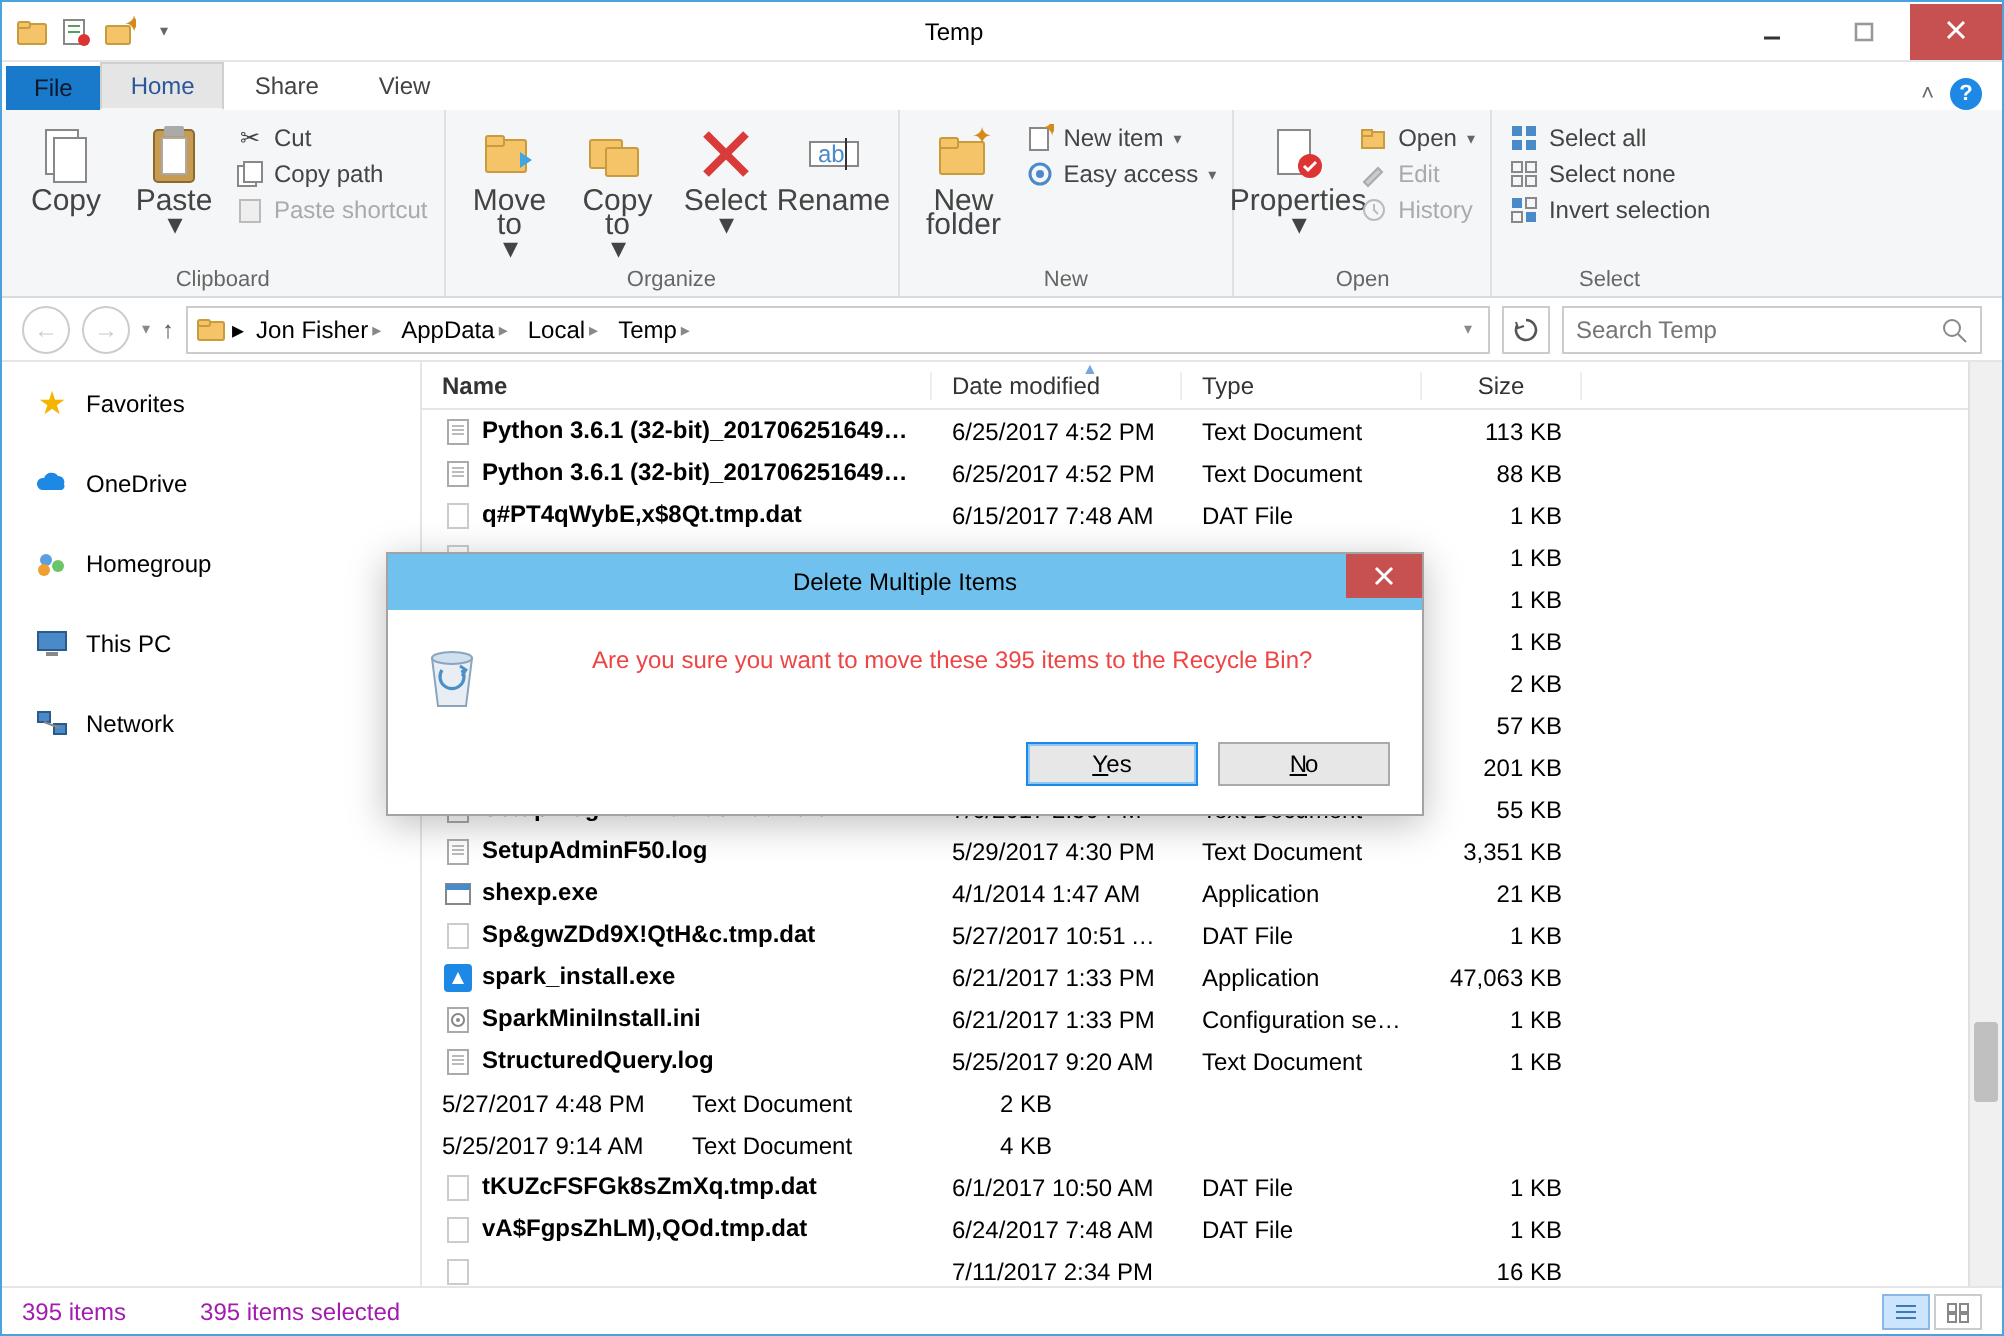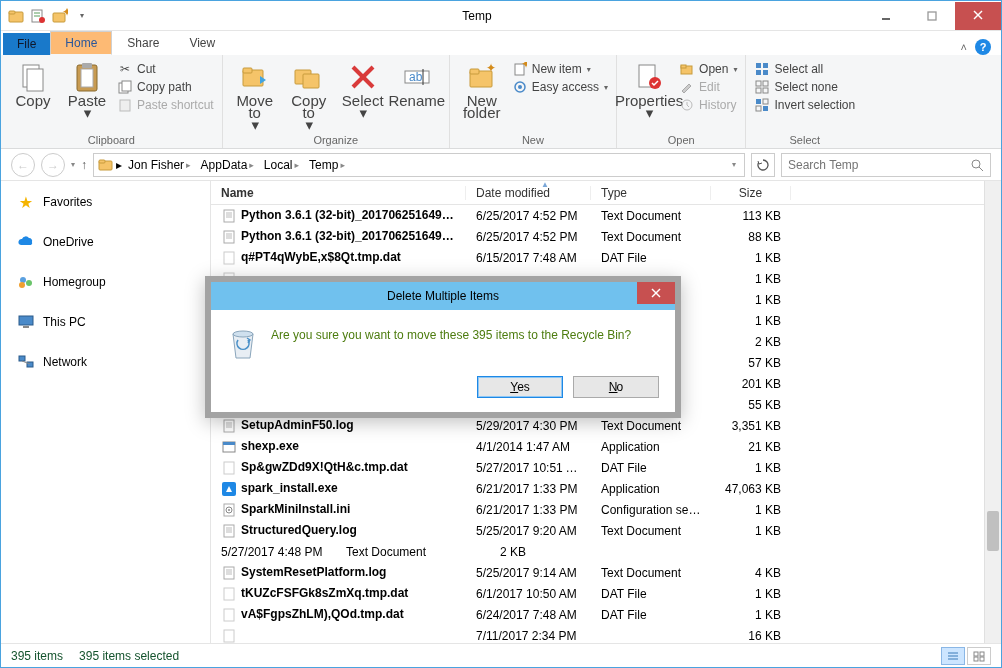--- a/index.html
+++ b/index.html
@@ -13,21 +13,21 @@
 .winbtns { display:flex; }
 .winbtn { width:46px; height:28px; display:flex; align-items:center; justify-content:center; color:#333; }
 .winbtn.close { background:#c75050; color:#fff; }
 .winbtn.max { color:#999; }
 .winbtn.min { }
 
 
 .tabs { height:24px; display:flex; align-items:flex-end; background:#fff; }
 .tab-file { background:#1979ca; color:#0f172a; padding:4px 14px; font-size:12px; margin-left:2px; }
 .tab { padding:4px 14px; font-size:12px; color:#444; border:1px solid transparent; }
-.tab.active { border:1px solid #d0d0d0; border-bottom:1px solid #f5f6f7; background:#fdba74; color:#2b579a; }
+.tab.active { border:1px solid #d0d0d0; border-bottom:1px solid #f5f6f7; background:#e5e5e5; color:#2b579a; }
 .tabs-right { margin-left:auto; display:flex; align-items:center; gap:8px; padding-right:10px; }
 .help-circ { width:16px; height:16px; border-radius:50%; background:#1e88e5; color:#fff; display:flex; align-items:center; justify-content:center; font-size:11px; font-weight:bold; }
 
 
 .ribbon { height:94px; background:#f5f6f7; border-bottom:1px solid #dadbdc; display:flex; }
 .group { border-right:1px solid #e0e0e0; padding:4px 8px 2px 8px; display:flex; flex-direction:column; }
 .group-body { flex:1; display:flex; align-items:flex-start; gap:6px; }
 .group-label { text-align:center; font-size:11px; color:#666; padding-top:2px; }
 .bigbtn { display:flex; flex-direction:column; align-items:center; justify-content:flex-start; width:48px; padding-top:2px; }
 .bigbtn .icn { width:32px; height:32px; margin-bottom:2px; }
@@ -67,32 +67,32 @@
 .row .ficn { width:16px; height:16px; margin-right:4px; display:inline-flex; align-items:center; justify-content:center; vertical-align:middle; }
 .col-name { width:255px;font-weight:bold; }
 .col-date { width:125px; }
 .col-type { width:120px; }
 .col-size { width:80px; text-align:right; }
 
 .scrollbar { position:absolute; right:0; top:0; bottom:0; width:17px; background:#f0f0f0; border-left:1px solid #e0e0e0; }
 .scrollbar .thumb { position:absolute; left:2px; right:2px; background:#c0c0c0; border-radius:2px; }
 
 
-.statusbar { height:24px; border-top:1px solid #e5e5e5; display:flex; align-items:center; padding:0 10px; font-size:12px; color:#14532d; gap:16px; }
+.statusbar { height:24px; border-top:1px solid #e5e5e5; display:flex; align-items:center; padding:0 10px; font-size:12px; color:#a21caf; gap:37px; }
 .statusbar .viewbtns { margin-left:auto; display:flex; gap:2px; }
 .viewbtns .vb { width:24px; height:18px; border:1px solid #ccc; display:flex; align-items:center; justify-content:center; font-size:10px; }
 .viewbtns .vb.active { background:#cce5ff; border-color:#8ab7e6; }
 
 
-.dialog { position:absolute; left:204px; top:275px; width:476px; background:#fff; border:6px solid #a3a3a3; box-shadow:0 4px 18px rgba(0,0,0,0.25); z-index:50; }
+.dialog { position:absolute; left:192px; top:275px; width:519px; background:#fff; border:1px solid #a3a3a3; box-shadow:0 4px 18px rgba(0,0,0,0.25); z-index:50; }
 .dialog .dtitle { height:28px; background:#70c1ee; display:flex; align-items:center; justify-content:center; position:relative; color:#000; font-size:12px; }
 .dialog .dclose { position:absolute; right:0; top:0; width:38px; height:22px; background:#c75050; color:#fff; display:flex; align-items:center; justify-content:center; font-size:12px; }
 .dialog .dbody { display:flex; padding:14px 16px 8px 16px; gap:12px; align-items:flex-start; }
 .dialog .dicon { width:32px; height:38px; }
-.dialog .dtext { font-size:12px; color:#4d7c0f; padding-top:4px; }
+.dialog .dtext { font-size:12px; color:#ef4444; padding-top:4px;margin-left:42px; }
 .dialog .dbtns { display:flex; justify-content:flex-end; gap:10px; padding:6px 16px 14px 16px; }
 .dialog .dbtn { width:86px; height:22px; border:1px solid #aaa; background:#e7e7e7; display:flex; align-items:center; justify-content:center; font-size:12px; }
 .dialog .dbtn.primary { border:1px solid #1e88e5; box-shadow:inset 0 0 0 1px #8ec7f5; }
 .dialog .dbtn u { text-decoration:underline; }
 
 
 svg { display:block; }
 </style>
 </head>
 <body>
@@ -649,28 +649,20 @@
           <div class="cell col-date">5/25/2017 9:20 AM</div>
           <div class="cell col-type">Text Document</div>
           <div class="cell col-size">1 KB</div>
         </div>
         <div class="row">
           <div class="cell col-date">5/27/2017 4:48 PM</div>
           <div class="cell col-type">Text Document</div>
           <div class="cell col-size">2 KB</div>
         </div>
         <div class="row">
-          <div class="cell col-name"><span class="ficn">
-              <svg width="16" height="16">
-                <rect x="3" y="2" width="10" height="12" fill="#fff" stroke="#aaa"></rect>
-                <line x1="5" y1="5" x2="11" y2="5" stroke="#bbb"></line>
-                <line x1="5" y1="7" x2="11" y2="7" stroke="#bbb"></line>
-                <line x1="5" y1="9" x2="11" y2="9" stroke="#bbb"></line>
-              </svg>
-            </span>SystemResetPlatform.log</div>
           <div class="cell col-date">5/25/2017 9:14 AM</div>
           <div class="cell col-type">Text Document</div>
           <div class="cell col-size">4 KB</div>
         </div>
         <div class="row">
           <div class="cell col-name"><span class="ficn">
               <svg width="16" height="16">
                 <rect x="3" y="2" width="10" height="12" fill="#fff" stroke="#ccc"></rect>
               </svg>
             </span>tKUZcFSFGk8sZmXq.tmp.dat</div>

